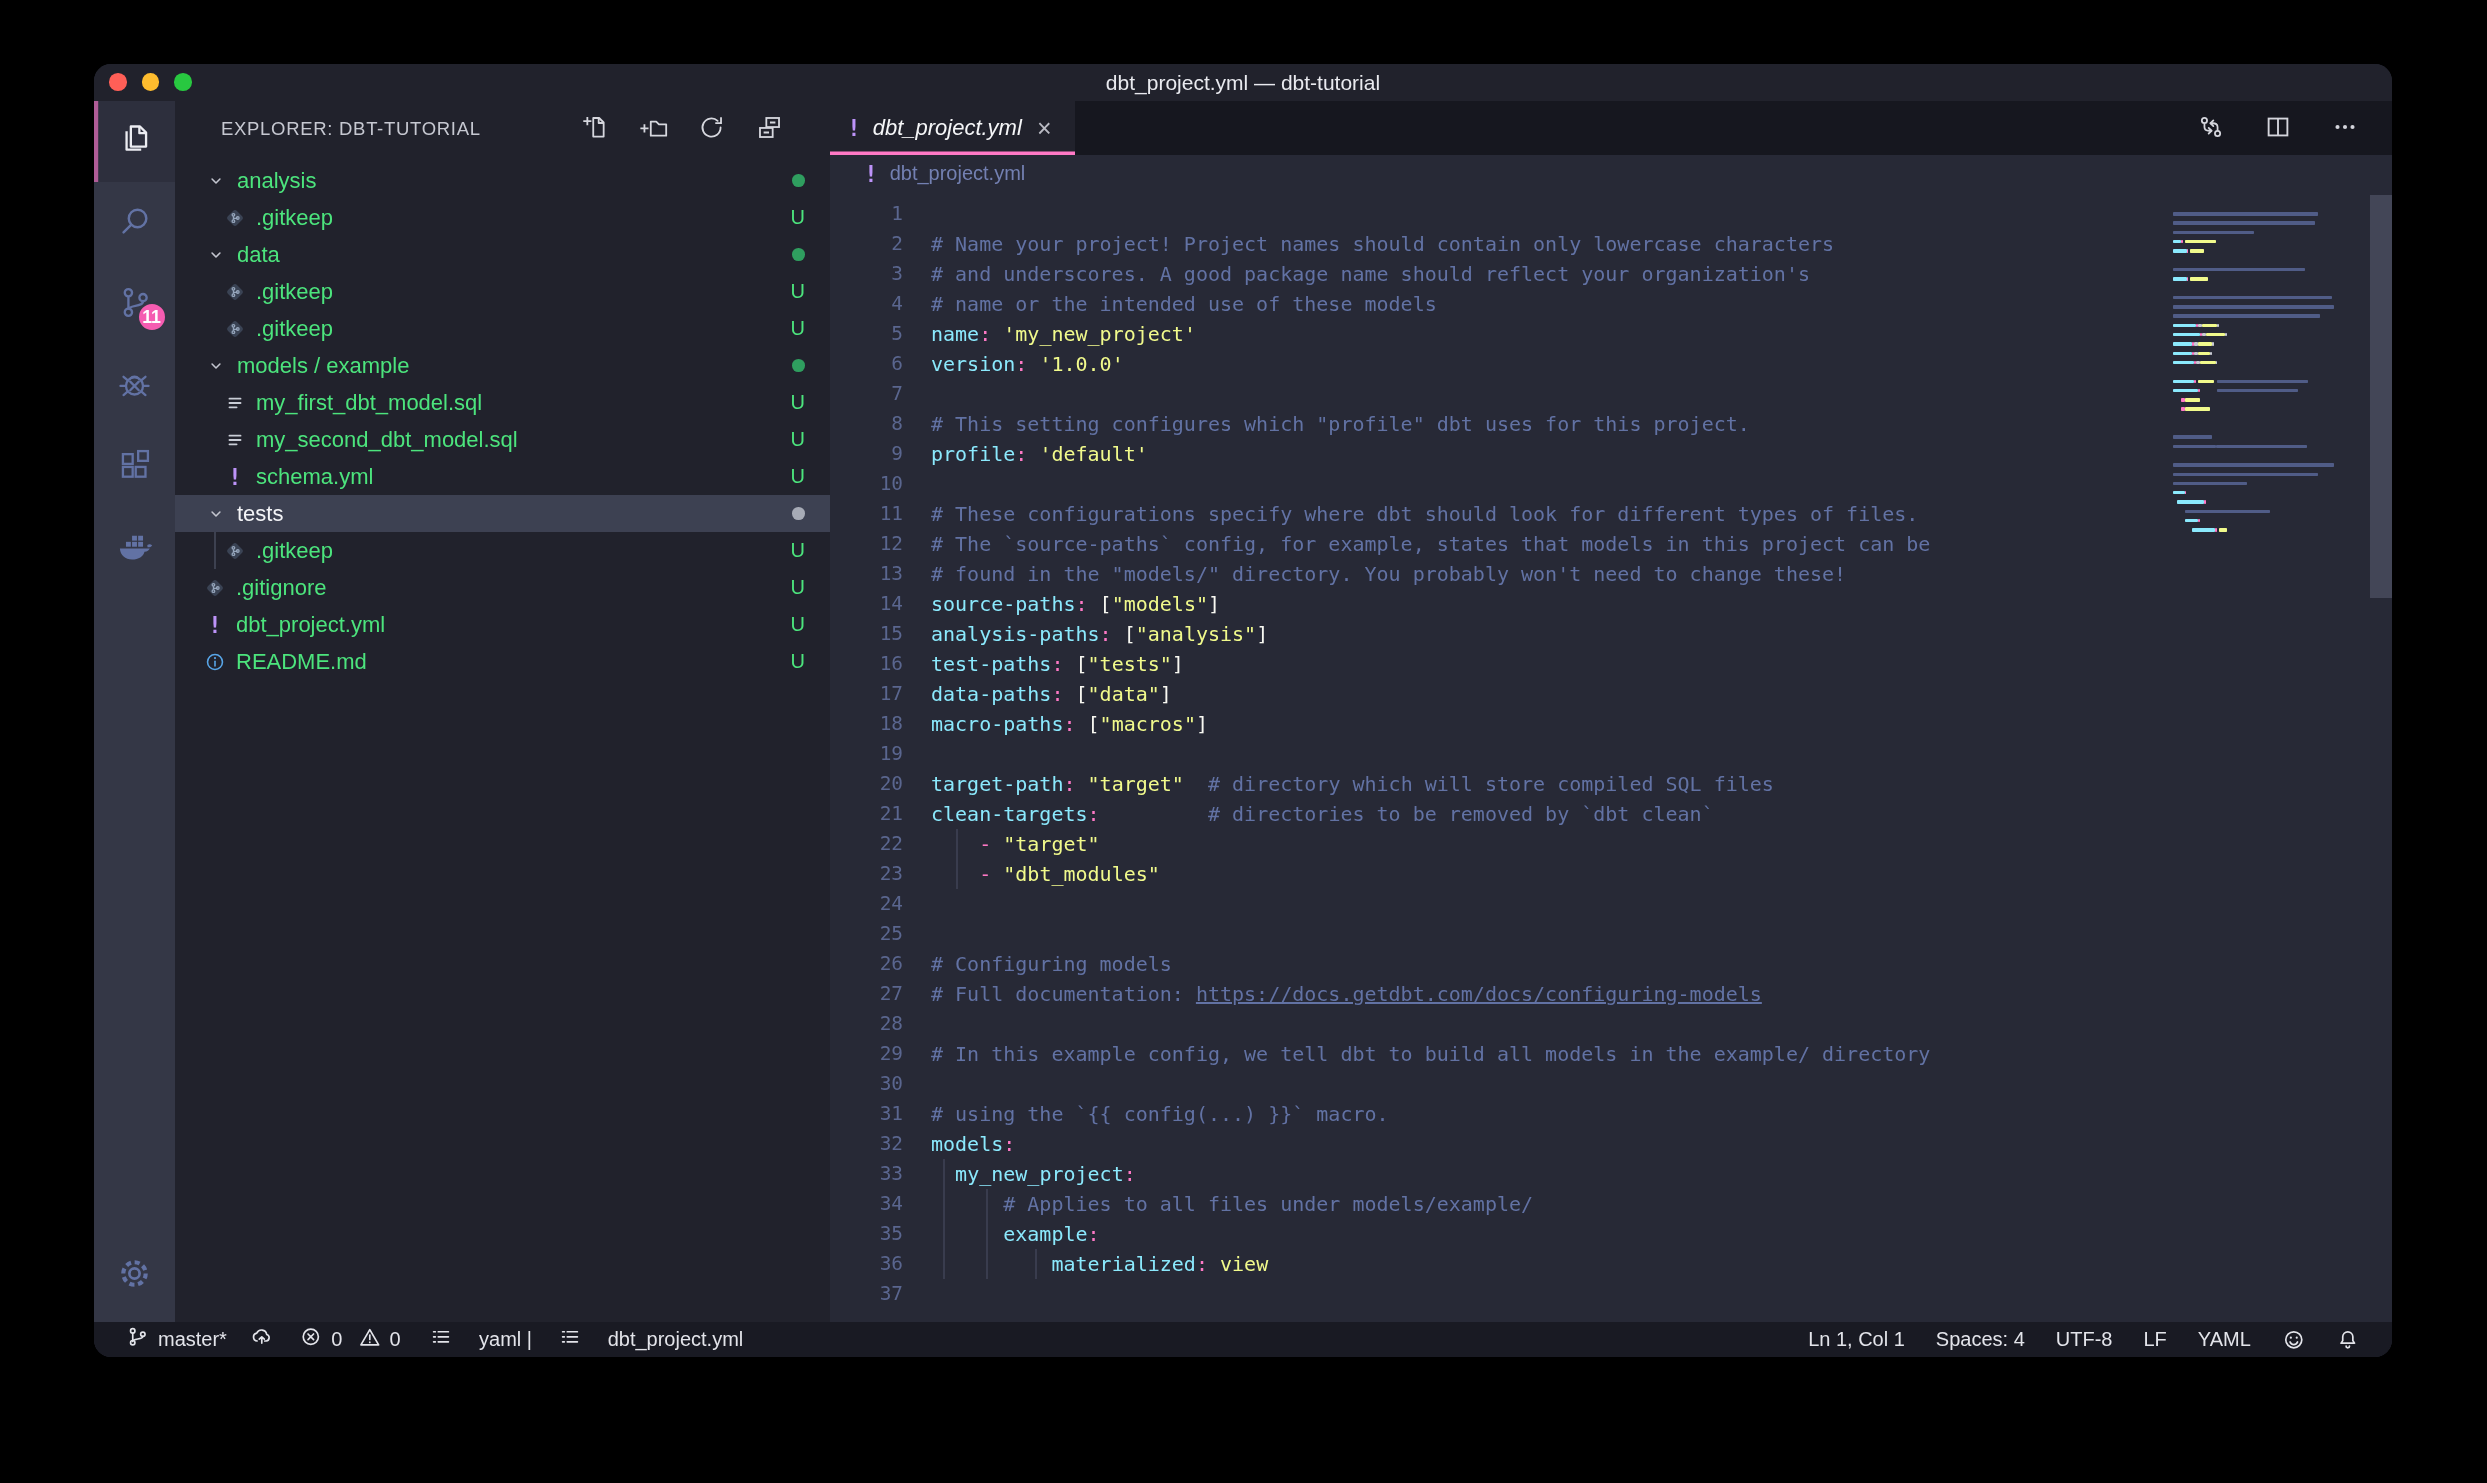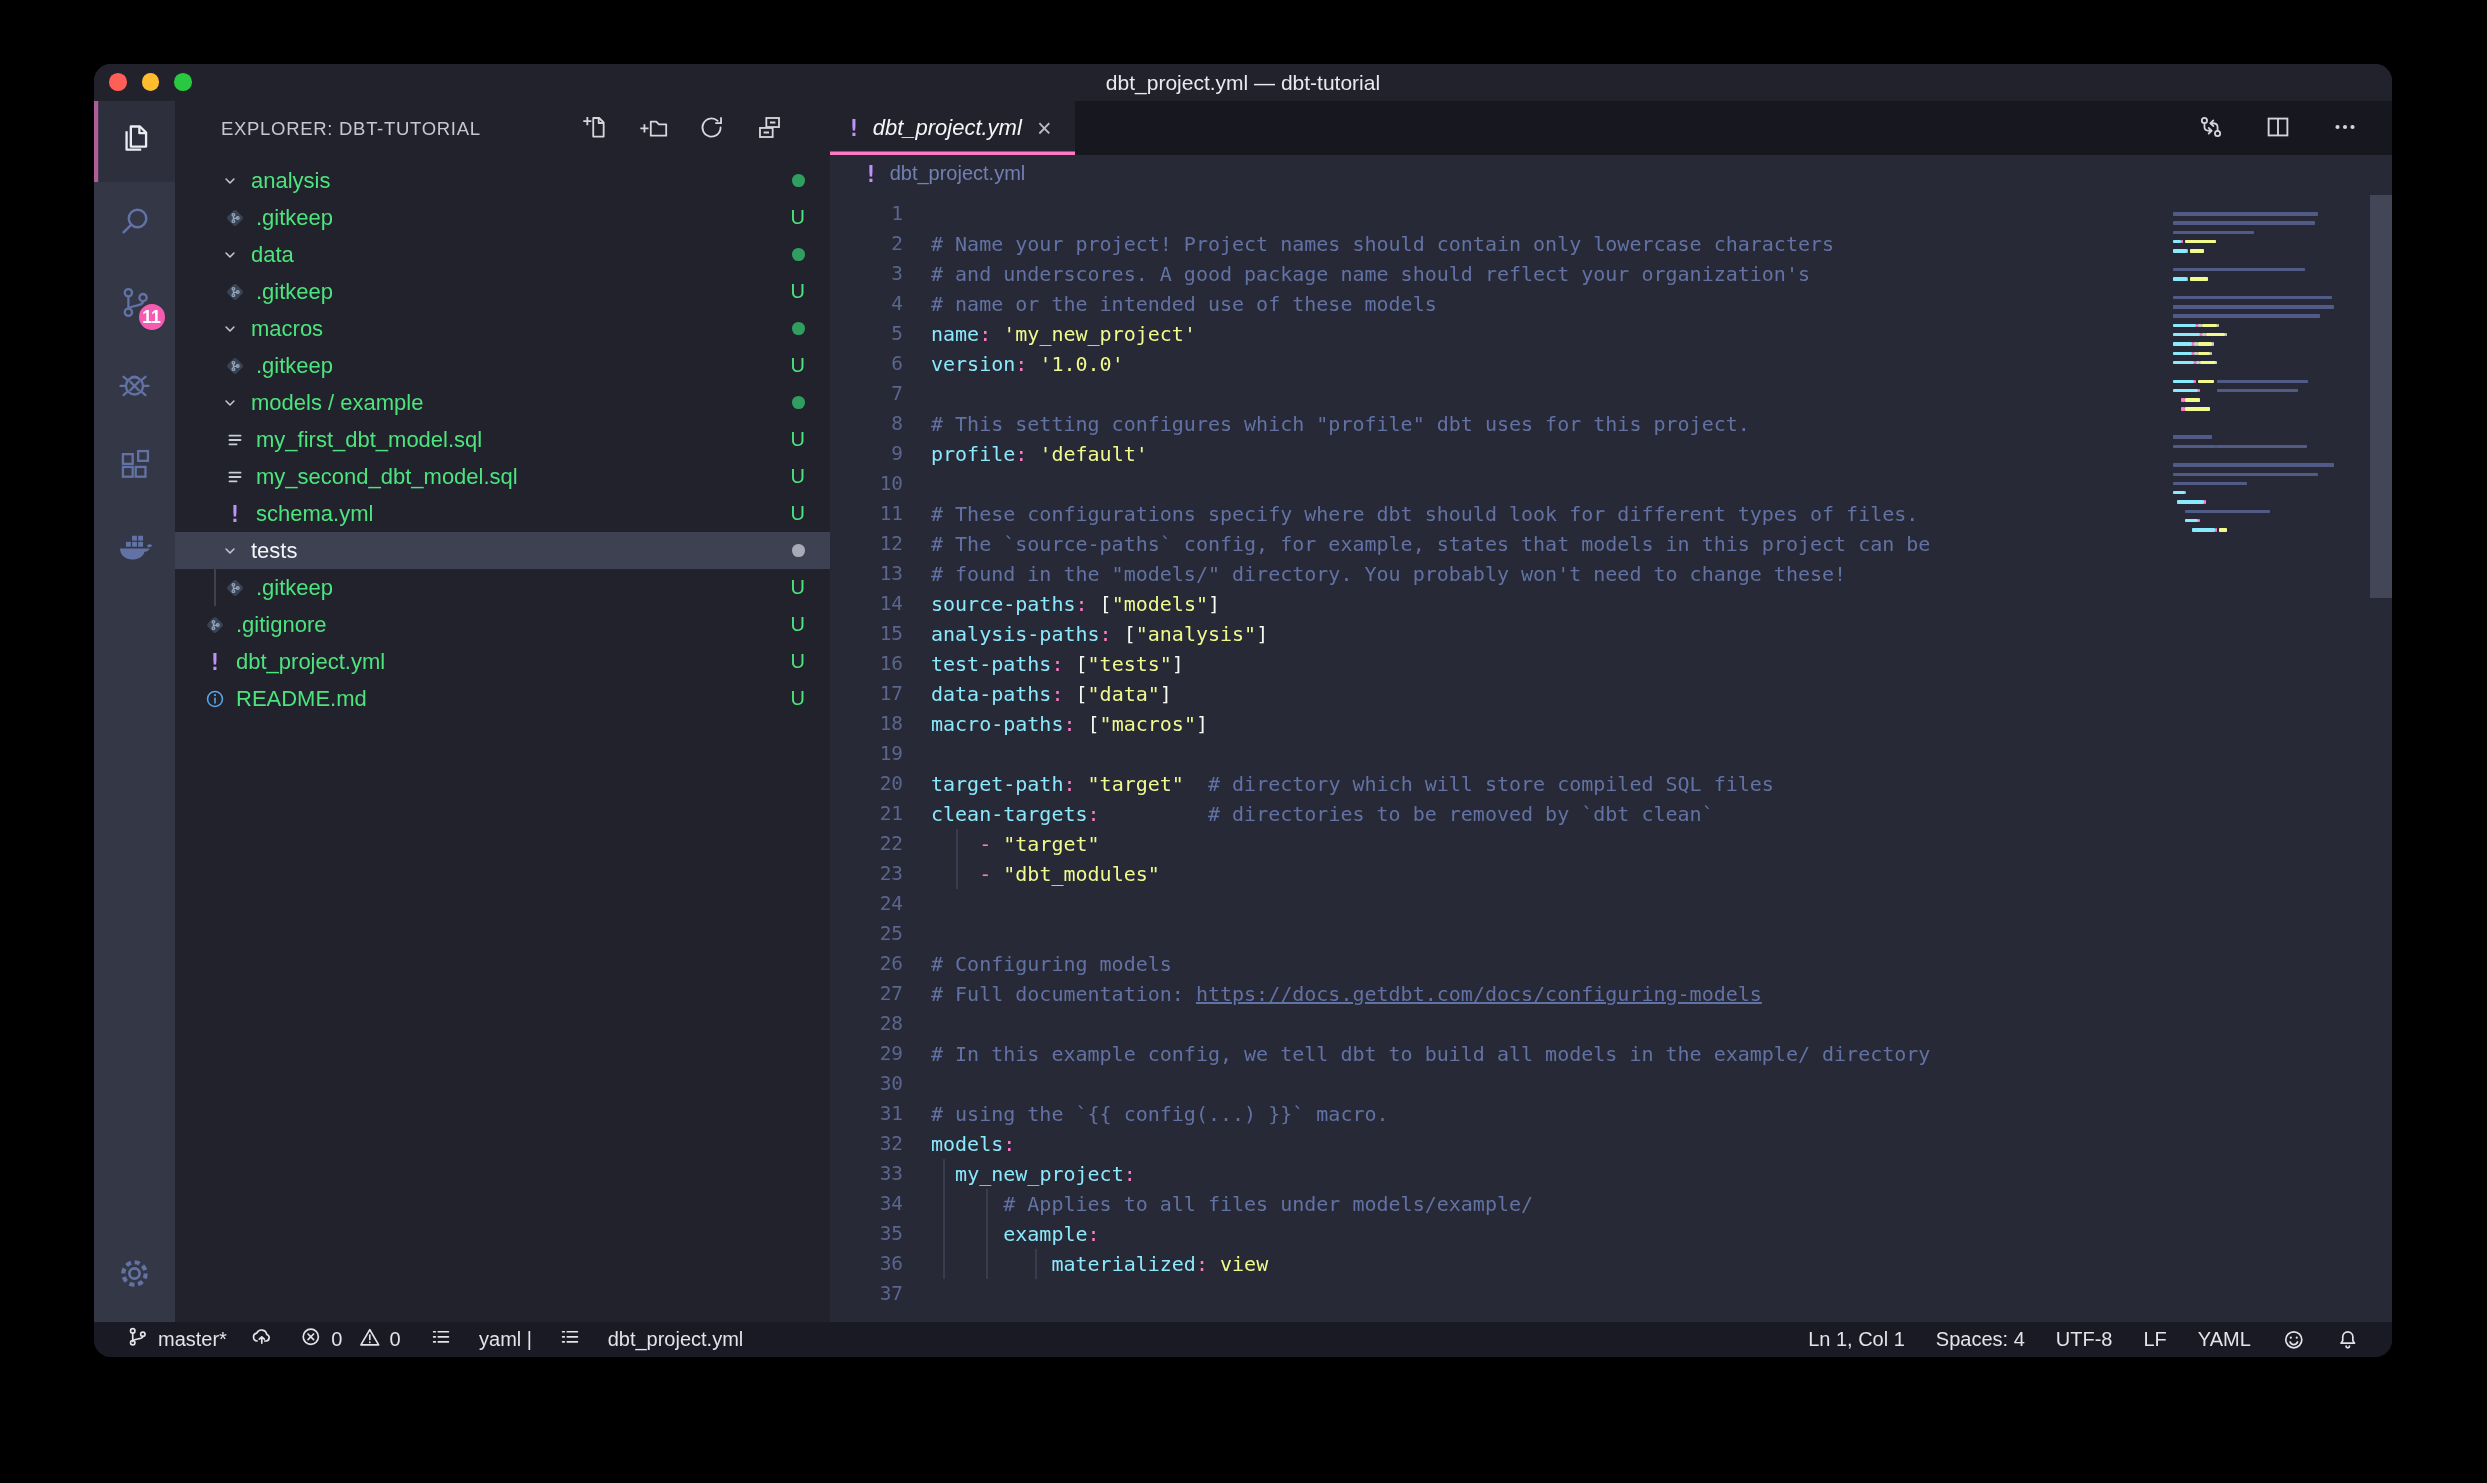--- a/index.html
+++ b/index.html
@@ -25,21 +25,21 @@
   
   .sidebar{width:655px;background:#21222c;flex:none;display:flex;flex-direction:column;min-height:0;}
   .sb-header{height:56px;display:flex;align-items:center;padding:0 46px;flex:none;}
   .sb-title{font-size:18.5px;letter-spacing:0.7px;color:#c6c8d1;}
   .sb-actions{margin-left:auto;display:flex;gap:29px;color:#d6d7de;}
   .sb-actions svg{width:29px;height:29px;}
   .tree{flex:1;padding-top:5px;font-size:22px;}
   .trow{height:37px;display:flex;align-items:center;color:#4ce47d;position:relative;}
   .trow.sel{background:#3d4152;color:#f3f4f7;}
   .trow .tlabel{margin-left:10px;white-space:nowrap;}
-  .trow.k-folder{padding-left:44px;}
+  .trow.k-folder{padding-left:30px;}
   .trow.k-child{padding-left:49px;}
   .trow.k-root{padding-left:29px;}
   .ticon{width:22px;height:22px;display:flex;align-items:center;justify-content:center;flex:none;}
   .chev svg{width:22px;height:22px;}
   .bang{font-family:"DejaVu Sans Mono",monospace;font-weight:bold;font-size:23px;color:#bd93f9;line-height:22px;}
   .tright{margin-left:auto;margin-right:25px;display:flex;align-items:center;}
   .ubadge{font-size:20px;}
   .tdot{width:12.6px;height:12.6px;border-radius:50%;}
   .tguide{position:absolute;left:39px;top:0;bottom:0;width:1.7px;background:#3d4150;}
   
@@ -237,31 +237,20 @@
                   <circle cx="17.5" cy="14" r="1.7"></circle>
                   <path d="M12 11.7v4.6M12 13c0 2.5 3.8 1 5.5 1"></path>
                 </g>
               </svg>
             </span>
             <span class="tlabel">.gitkeep</span>
             <span class="tright">
               <span class="ubadge">U</span>
             </span>
           </div>
-          <div class="trow k-folder">
-            <span class="ticon chev">
-              <svg viewBox="0 0 28 28" fill="none" stroke="#c3c5cf" stroke-width="2" stroke-linecap="round" stroke-linejoin="round">
-                <path d="m9 11.5 5 5 5-5"></path>
-              </svg>
-            </span>
-            <span class="tlabel">macros</span>
-            <span class="tright">
-              <span class="tdot" style="background: rgb(47, 158, 95);"></span>
-            </span>
-          </div>
           <div class="trow k-child">
             <span class="ticon">
               <svg viewBox="0 0 28 28">
                 <rect x="6" y="6" width="16" height="16" rx="3.5" transform="rotate(45 14 14)" fill="#3a4354"></rect>
                 <g stroke="#97a7bd" stroke-width="1.6" fill="none">
                   <circle cx="12" cy="10" r="1.7"></circle>
                   <circle cx="12" cy="18" r="1.7"></circle>
                   <circle cx="17.5" cy="14" r="1.7"></circle>
                   <path d="M12 11.7v4.6M12 13c0 2.5 3.8 1 5.5 1"></path>
                 </g>

